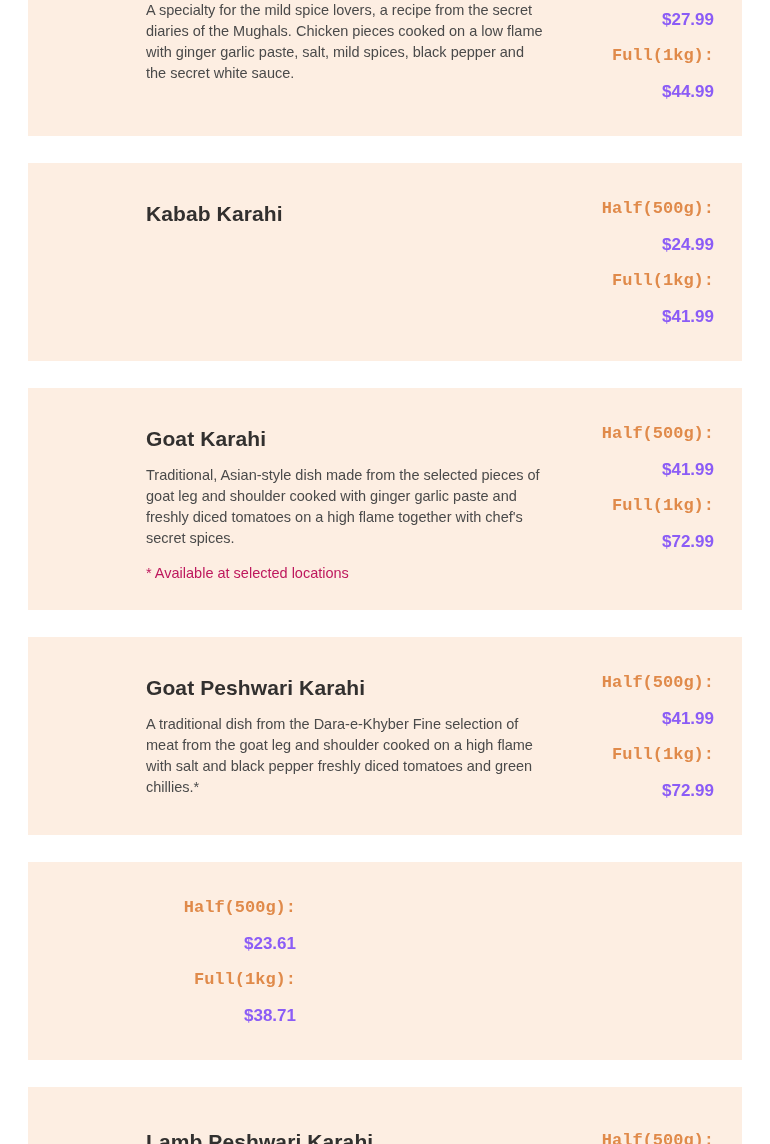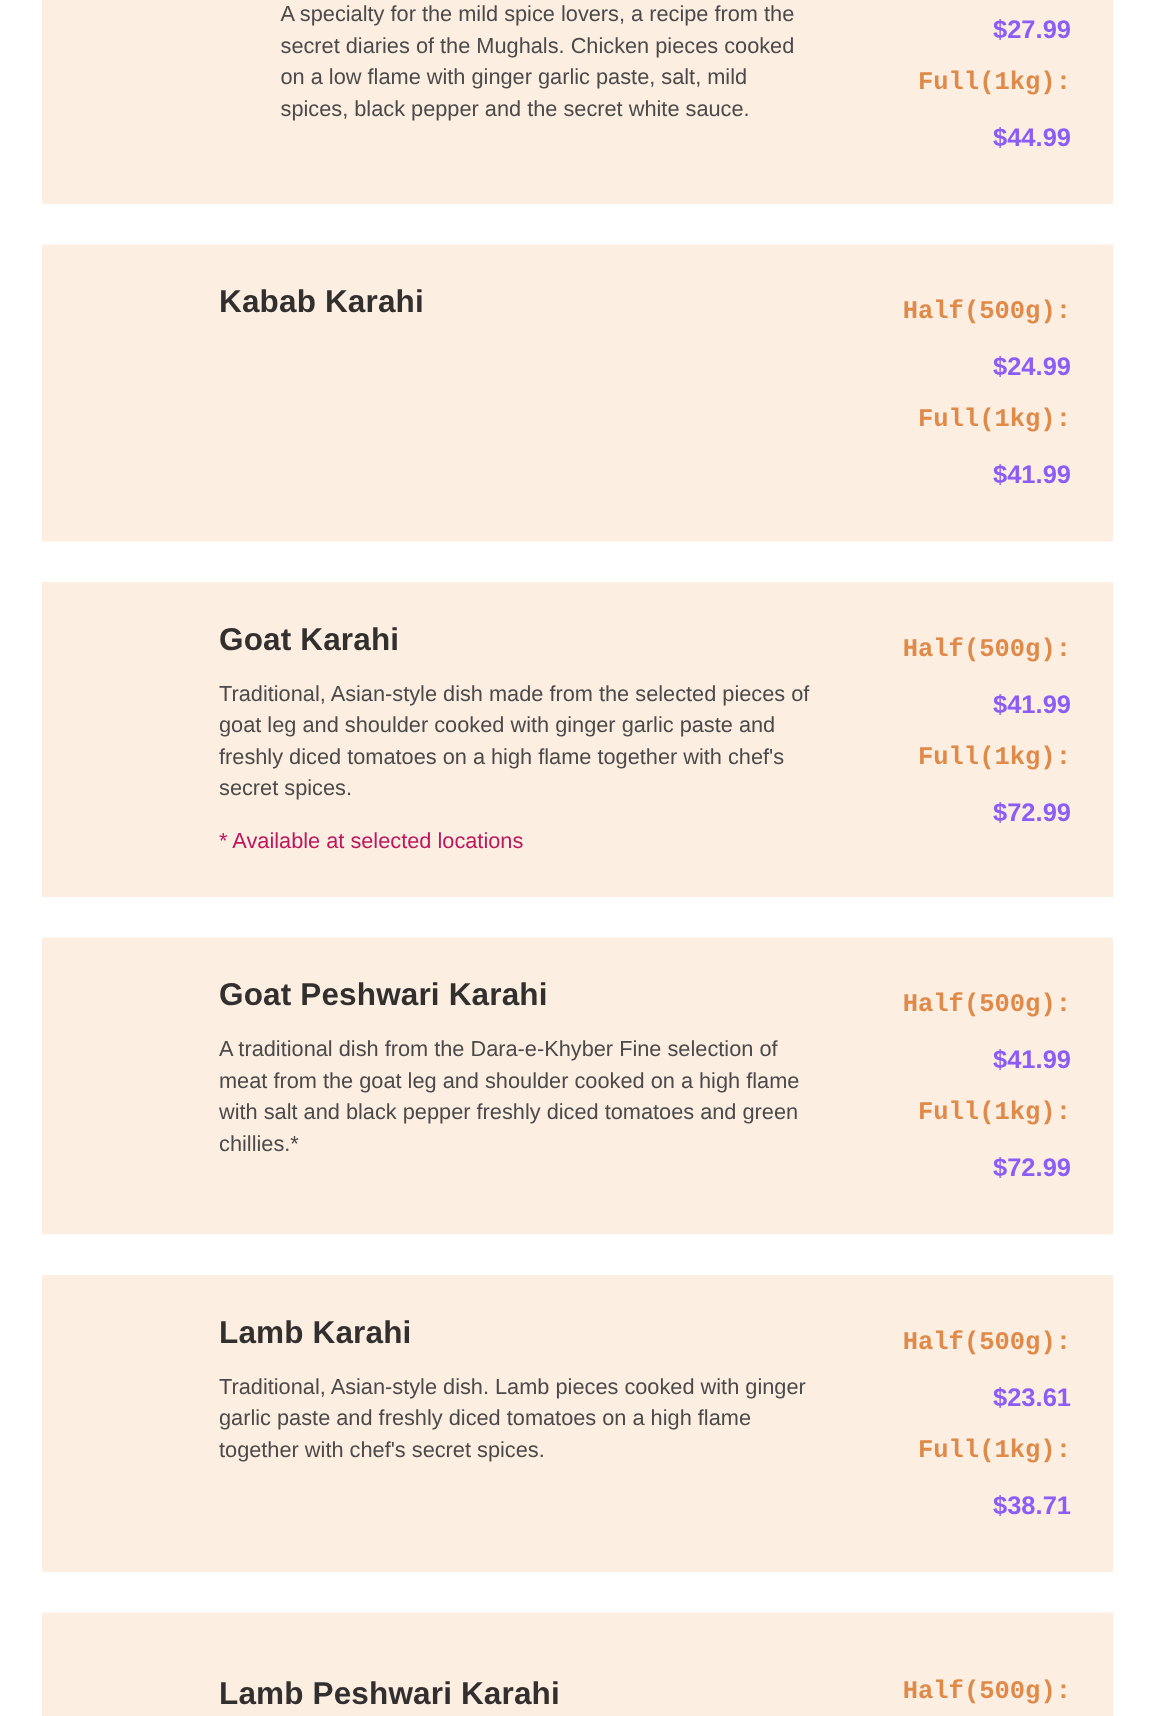--- a/index.html
+++ b/index.html
@@ -39,21 +39,21 @@
   }
   .card-body {
     flex: 1 1 auto;
     padding-right: 18px;
     min-width: 0;
   }
   .item-title {
     font-size: 21px;
     font-weight: bold;
     color: #32302f;
-    margin: 0 0 14px 0;
+    margin: 12px 0 14px 0;
     line-height: 1.2;
     letter-spacing: 0.1px;
   }
   .item-desc {
     font-size: 14.5px;
     line-height: 21px;
     color: #4a4a4a;
     margin: 0;
   }
   .item-note {
@@ -91,21 +91,21 @@
     margin-bottom: 0;
     padding-bottom: 0;
     overflow: hidden;
   }
 </style>
 </head>
 <body>
 
 <div class="menu-list">
 
-  <div class="menu-card card-partial-top top-clip" style="min-height:auto;padding-left:41px;">
+  <div class="menu-card card-partial-top top-clip" style="min-height:auto;">
     <div class="card-media"></div>
     <div class="card-body">
       <p class="item-desc">A specialty for the mild spice lovers, a recipe from the secret diaries of the Mughals. Chicken pieces cooked on a low flame with ginger garlic paste, salt, mild spices, black pepper and the secret white sauce.</p>
     </div>
     <div class="card-prices">
       <div class="price-value">$27.99</div>
       <div class="price-label">Full(1kg):</div>
       <div class="price-value">$44.99</div>
     </div>
   </div>
@@ -147,24 +147,20 @@
     <div class="card-prices">
       <div class="price-label">Half(500g):</div>
       <div class="price-value">$41.99</div>
       <div class="price-label">Full(1kg):</div>
       <div class="price-value">$72.99</div>
     </div>
   </div>
 
   <div class="menu-card">
     <div class="card-media"></div>
-    <div class="card-body">
-      <h3 class="item-title">Lamb Karahi</h3>
-      <p class="item-desc">Traditional, Asian-style dish. Lamb pieces cooked with ginger garlic paste and freshly diced tomatoes on a high flame together with chef's secret spices.</p>
-    </div>
     <div class="card-prices">
       <div class="price-label">Half(500g):</div>
       <div class="price-value">$23.61</div>
       <div class="price-label">Full(1kg):</div>
       <div class="price-value">$38.71</div>
     </div>
   </div>
 
   <div class="menu-card bottom-clip" style="min-height:64px;">
     <div class="card-media"></div>

